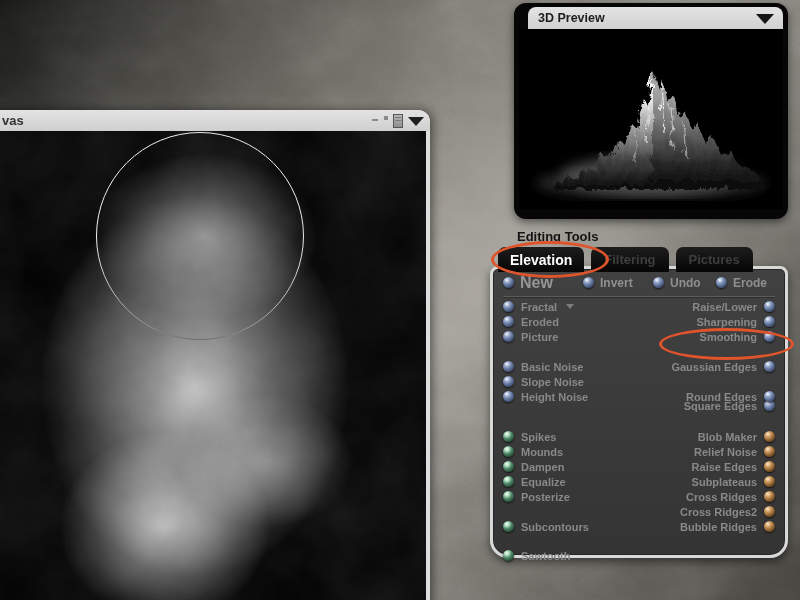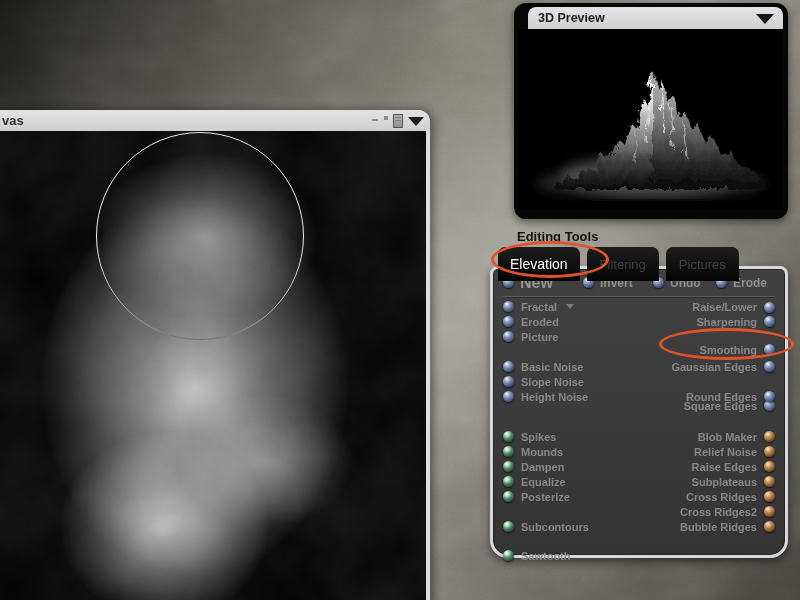--- a/index.html
+++ b/index.html
@@ -94,24 +94,24 @@
     background:#000;overflow:hidden;
   }
 
   
   .et-heading{
     position:absolute;left:517px;top:229px;
     font-weight:bold;font-size:13px;color:#141414;
   }
   .tabs{position:absolute;left:498px;top:247px;display:flex;gap:7px;z-index:5;}
   .tab{
-    height:34px;border-radius:7px 7px 0 0;
+    height:25px;border-radius:7px 7px 0 0;
     background:linear-gradient(#1d1d1d,#050505);
     display:flex;align-items:center;padding:0 13px;
-    font-weight:normal;font-size:13px;color:#3e3e3e;justify-content:center;
+    font-weight:bold;font-size:13px;color:#3e3e3e;justify-content:center;
   }
   .tab.active{color:#fff;font-size:14px;padding:0 12px;}
   .panel{
     position:absolute;left:490px;top:266px;width:298px;height:292px;
     box-sizing:border-box;border:3px solid #d8d8d8;
     border-radius:8px 8px 18px 18px;
     background:linear-gradient(#414141,#343434);
     box-shadow:0 4px 10px rgba(0,0,0,.5), inset 0 0 0 1px #262626;
     z-index:4;
   }
@@ -278,29 +278,29 @@
       <span class="dd-tri"></span>
     </div>
     <div class="trow l" style="top:46px;">
       <span class="sph blue"></span>
       <span class="tlabel">Eroded</span>
     </div>
     <div class="trow l" style="top:61px;">
       <span class="sph blue"></span>
       <span class="tlabel">Picture</span>
     </div>
-    <div class="trow r" style="top:31px;align-items:flex-end;">
+    <div class="trow r" style="top:31px;">
       <span class="tlabel">Raise/Lower</span>
       <span class="sph blue"></span>
     </div>
     <div class="trow r" style="top:46px;">
       <span class="tlabel">Sharpening</span>
       <span class="sph blue"></span>
     </div>
-    <div class="trow r" style="top:61px;margin-top:13px;">
+    <div class="trow r" style="top:61px;">
       <span class="tlabel">Smoothing</span>
       <span class="sph blue"></span>
     </div>
 
     <div class="trow l" style="top:91px;">
       <span class="sph blue"></span>
       <span class="tlabel">Basic Noise</span>
     </div>
     <div class="trow l" style="top:106px;">
       <span class="sph blue"></span>

